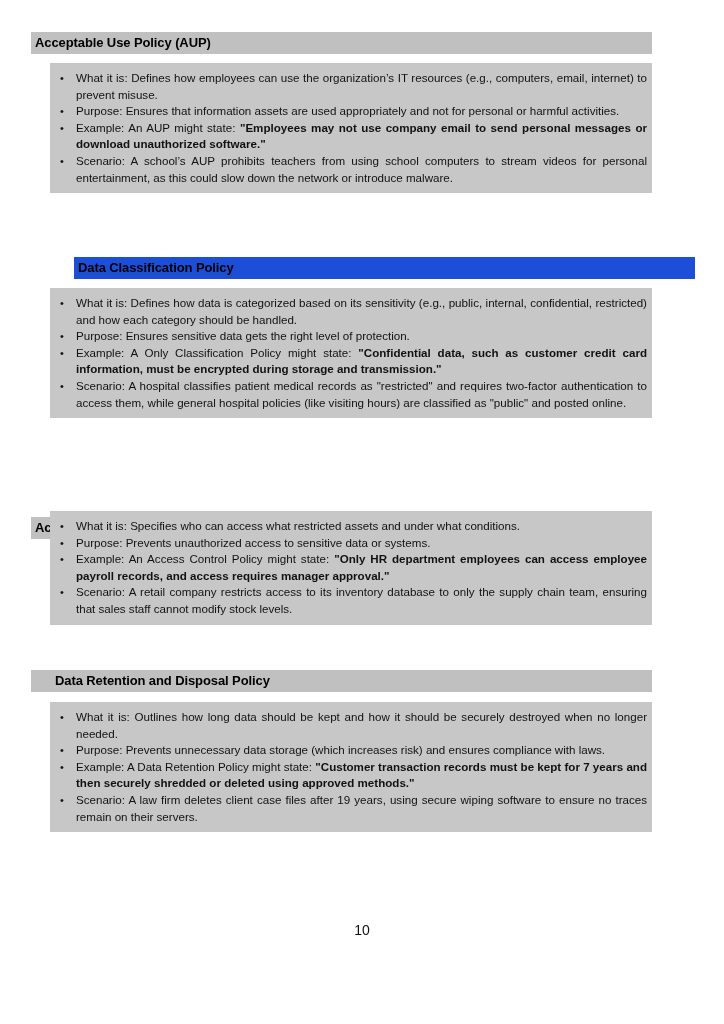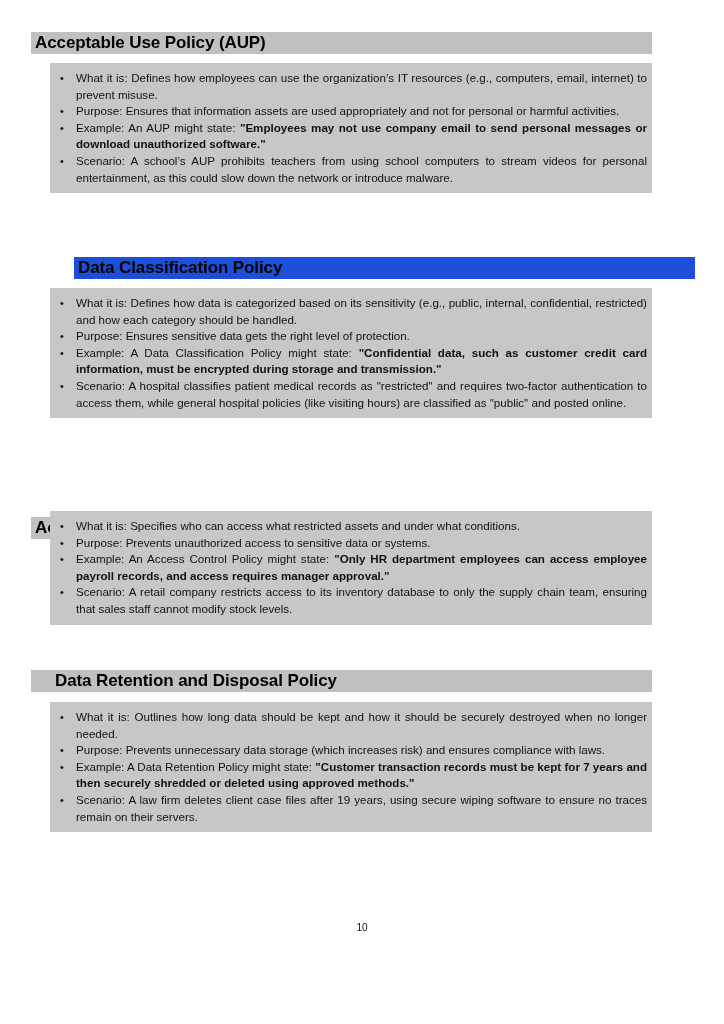--- a/index.html
+++ b/index.html
@@ -21,21 +21,21 @@
     height: 1024px;
     box-sizing: border-box;
   }
   .section-header {
     position: absolute;
     left: 31px;
     width: 621px;
     background: #c0c0c0;
     box-sizing: border-box;
     padding: 3px 4px 4px 4px;
-    font-size: 17px;
+    font-size: 13px;
     font-weight: bold;
     line-height: 15px;
     letter-spacing: -0.1px;
     color: #000;
   }
   .section-body {
     position: absolute;
     left: 50px;
     width: 602px;
     background: #c7c7c7;
@@ -69,21 +69,21 @@
     font-weight: normal;
   }
   .quote {
     font-weight: bold;
   }
   .page-number {
     position: absolute;
     left: 0;
     width: 724px;
     text-align: center;
-    font-size: 10px;
+    font-size: 14px;
     color: #111;
   }
   
   #sec0-header { top: 32px; }
   #sec0-body   { top: 63px; }
   #sec1-header { top: 257px; }
   #sec1-body   { top: 288px; }
   #sec2-header { top: 480px; margin-top: 37px; }
   #sec2-body   { top: 511px; }
   #sec3-header { top: 670px; padding-left: 24px; }
@@ -116,21 +116,21 @@
   <div class="section-header" id="sec1-header" style="background: #1d4ed8; margin-left: 43px;">Data Classification Policy</div>
   <div class="section-body" id="sec1-body" style="background: rgb(199, 199, 199);">
     <ul class="bullets">
       <li>
         <span class="bullet-glyph">•</span><span class="lbl">What it is</span><span>: </span><span>Defines how data is categorized based on its sensitivity (e.g., public, internal, confidential, restricted) and how each category should be handled.</span><span class="quote"></span>
       </li>
       <li>
         <span class="bullet-glyph">•</span><span class="lbl">Purpose</span><span>: </span><span>Ensures sensitive data gets the right level of protection.</span><span class="quote"></span>
       </li>
       <li>
-        <span class="bullet-glyph">•</span><span class="lbl">Example</span><span>: </span><span>A Data Classification Policy might state: </span><span class="quote">"Confidential data, such as customer credit card information, must be encrypted during storage and transmission."</span>
+        <span class="bullet-glyph">•</span><span class="lbl">Example</span><span>: </span><span>A Only Classification Policy might state: </span><span class="quote">"Confidential data, such as customer credit card information, must be encrypted during storage and transmission."</span>
       </li>
       <li>
         <span class="bullet-glyph">•</span><span class="lbl">Scenario</span><span>: </span><span>A hospital classifies patient medical records as "restricted" and requires two-factor authentication to access them, while general hospital policies (like visiting hours) are classified as "public" and posted online.</span><span class="quote"></span>
       </li>
     </ul>
   </div>
 
   <div class="section-header" id="sec2-header" style="background: rgb(192, 192, 192);">Access Control Policy</div>
   <div class="section-body" id="sec2-body" style="background: rgb(199, 199, 199);">
     <ul class="bullets">

